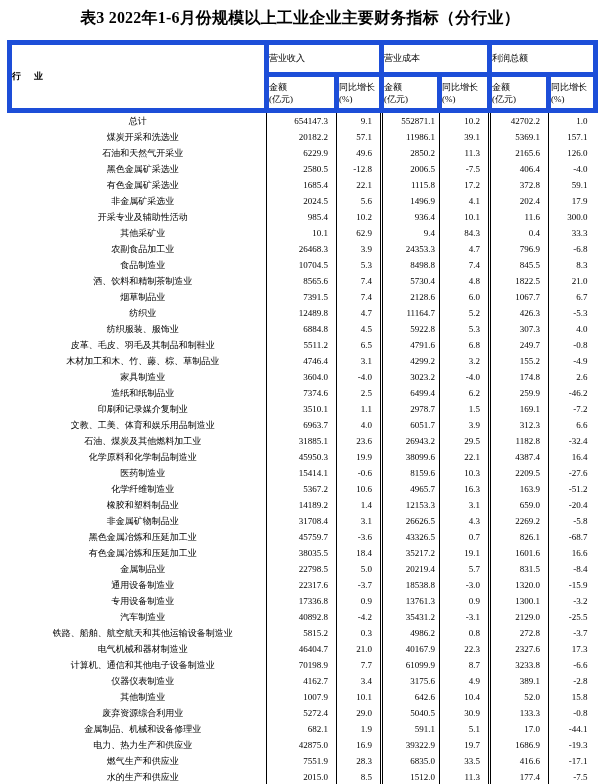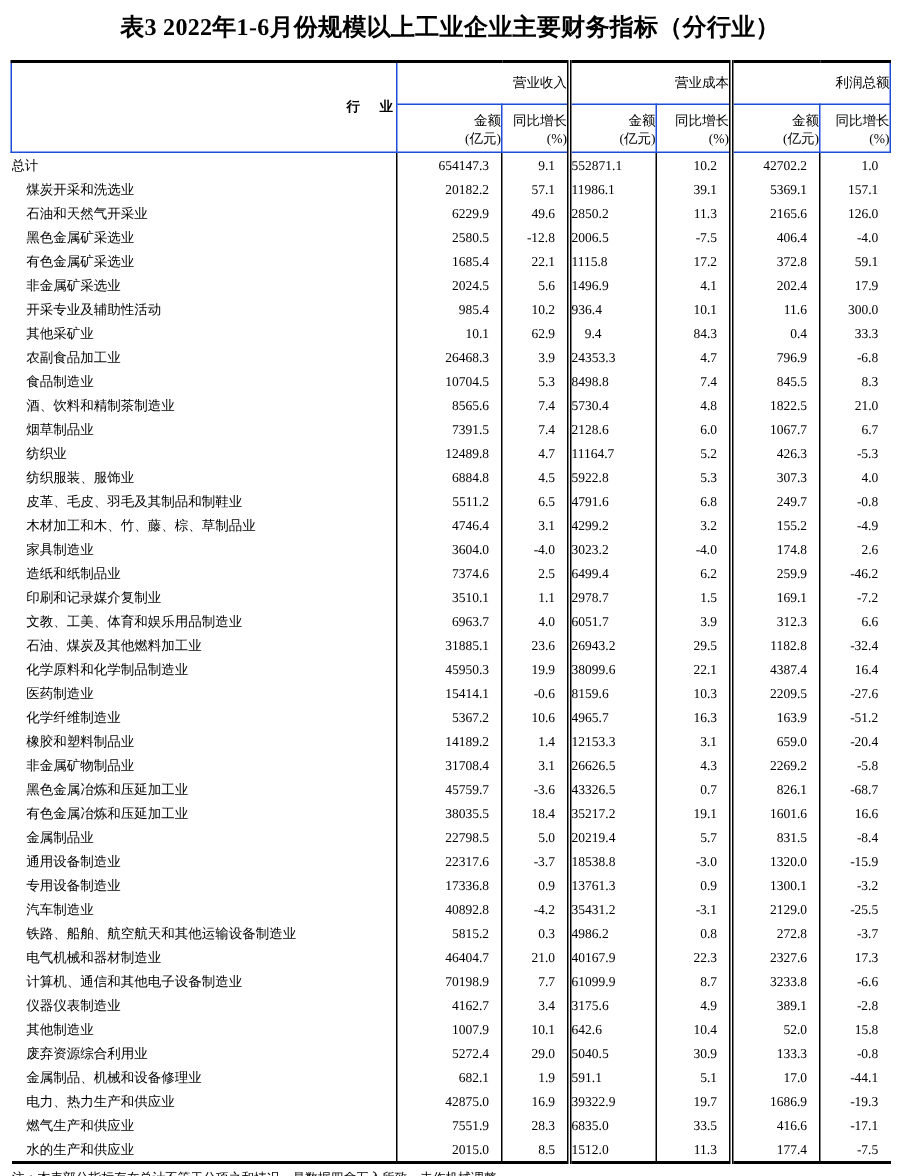--- a/index.html
+++ b/index.html
@@ -20,46 +20,46 @@
   }
   table.stats {
     border-collapse: collapse;
     table-layout: fixed;
     width: 586px;
     border-top: 2px solid #000;
     border-bottom: 2px solid #000;
   }
   
   thead th {
-    border: 1px solid #1d4ed8;
+    border: 5px solid #1d4ed8;
     font-weight: normal;
     font-size: 9px;
     padding: 0;
-    text-align: right;
+    text-align: left;
     vertical-align: middle;
   }
   thead tr.h1 th { height: 27px; }
   thead tr.h2 th { height: 31px; line-height: 12px; }
   thead th.sec { border-left: 3px double #000; }
   th.industry-h { letter-spacing: 2px; font-weight: bold; }
   
   tbody td {
     padding: 0;
     height: 16px;
     font-size: 9px;
     vertical-align: middle;
     white-space: nowrap;
     overflow: hidden;
   }
-  td.ind { text-align: left; padding-left: 10px; }
+  td.ind { text-align: center; padding-left: 10px; }
   td.ind.total { padding-left: 0; }
   td.num { text-align: right; padding-right: 8px; }
   td.c1 { border-left: 1px solid #000; }
   td.c2 { border-left: 1px solid #000; }
-  td.c3 { border-left: 3px double #000; padding-right: 36px; margin-left: 28px; }
+  td.c3 { border-left: 3px double #000; padding-right: 4px; margin-left: 28px; }
   td.c4 { border-left: 1px solid #000; }
   td.c5 { border-left: 3px double #000; }
   td.c6 { border-left: 1px solid #000; margin-left: 35px; }
   .note {
     font-size: 8.5px;
     padding: 4px 0 0 1px;
   }
 </style>
 </head>
 <body>

